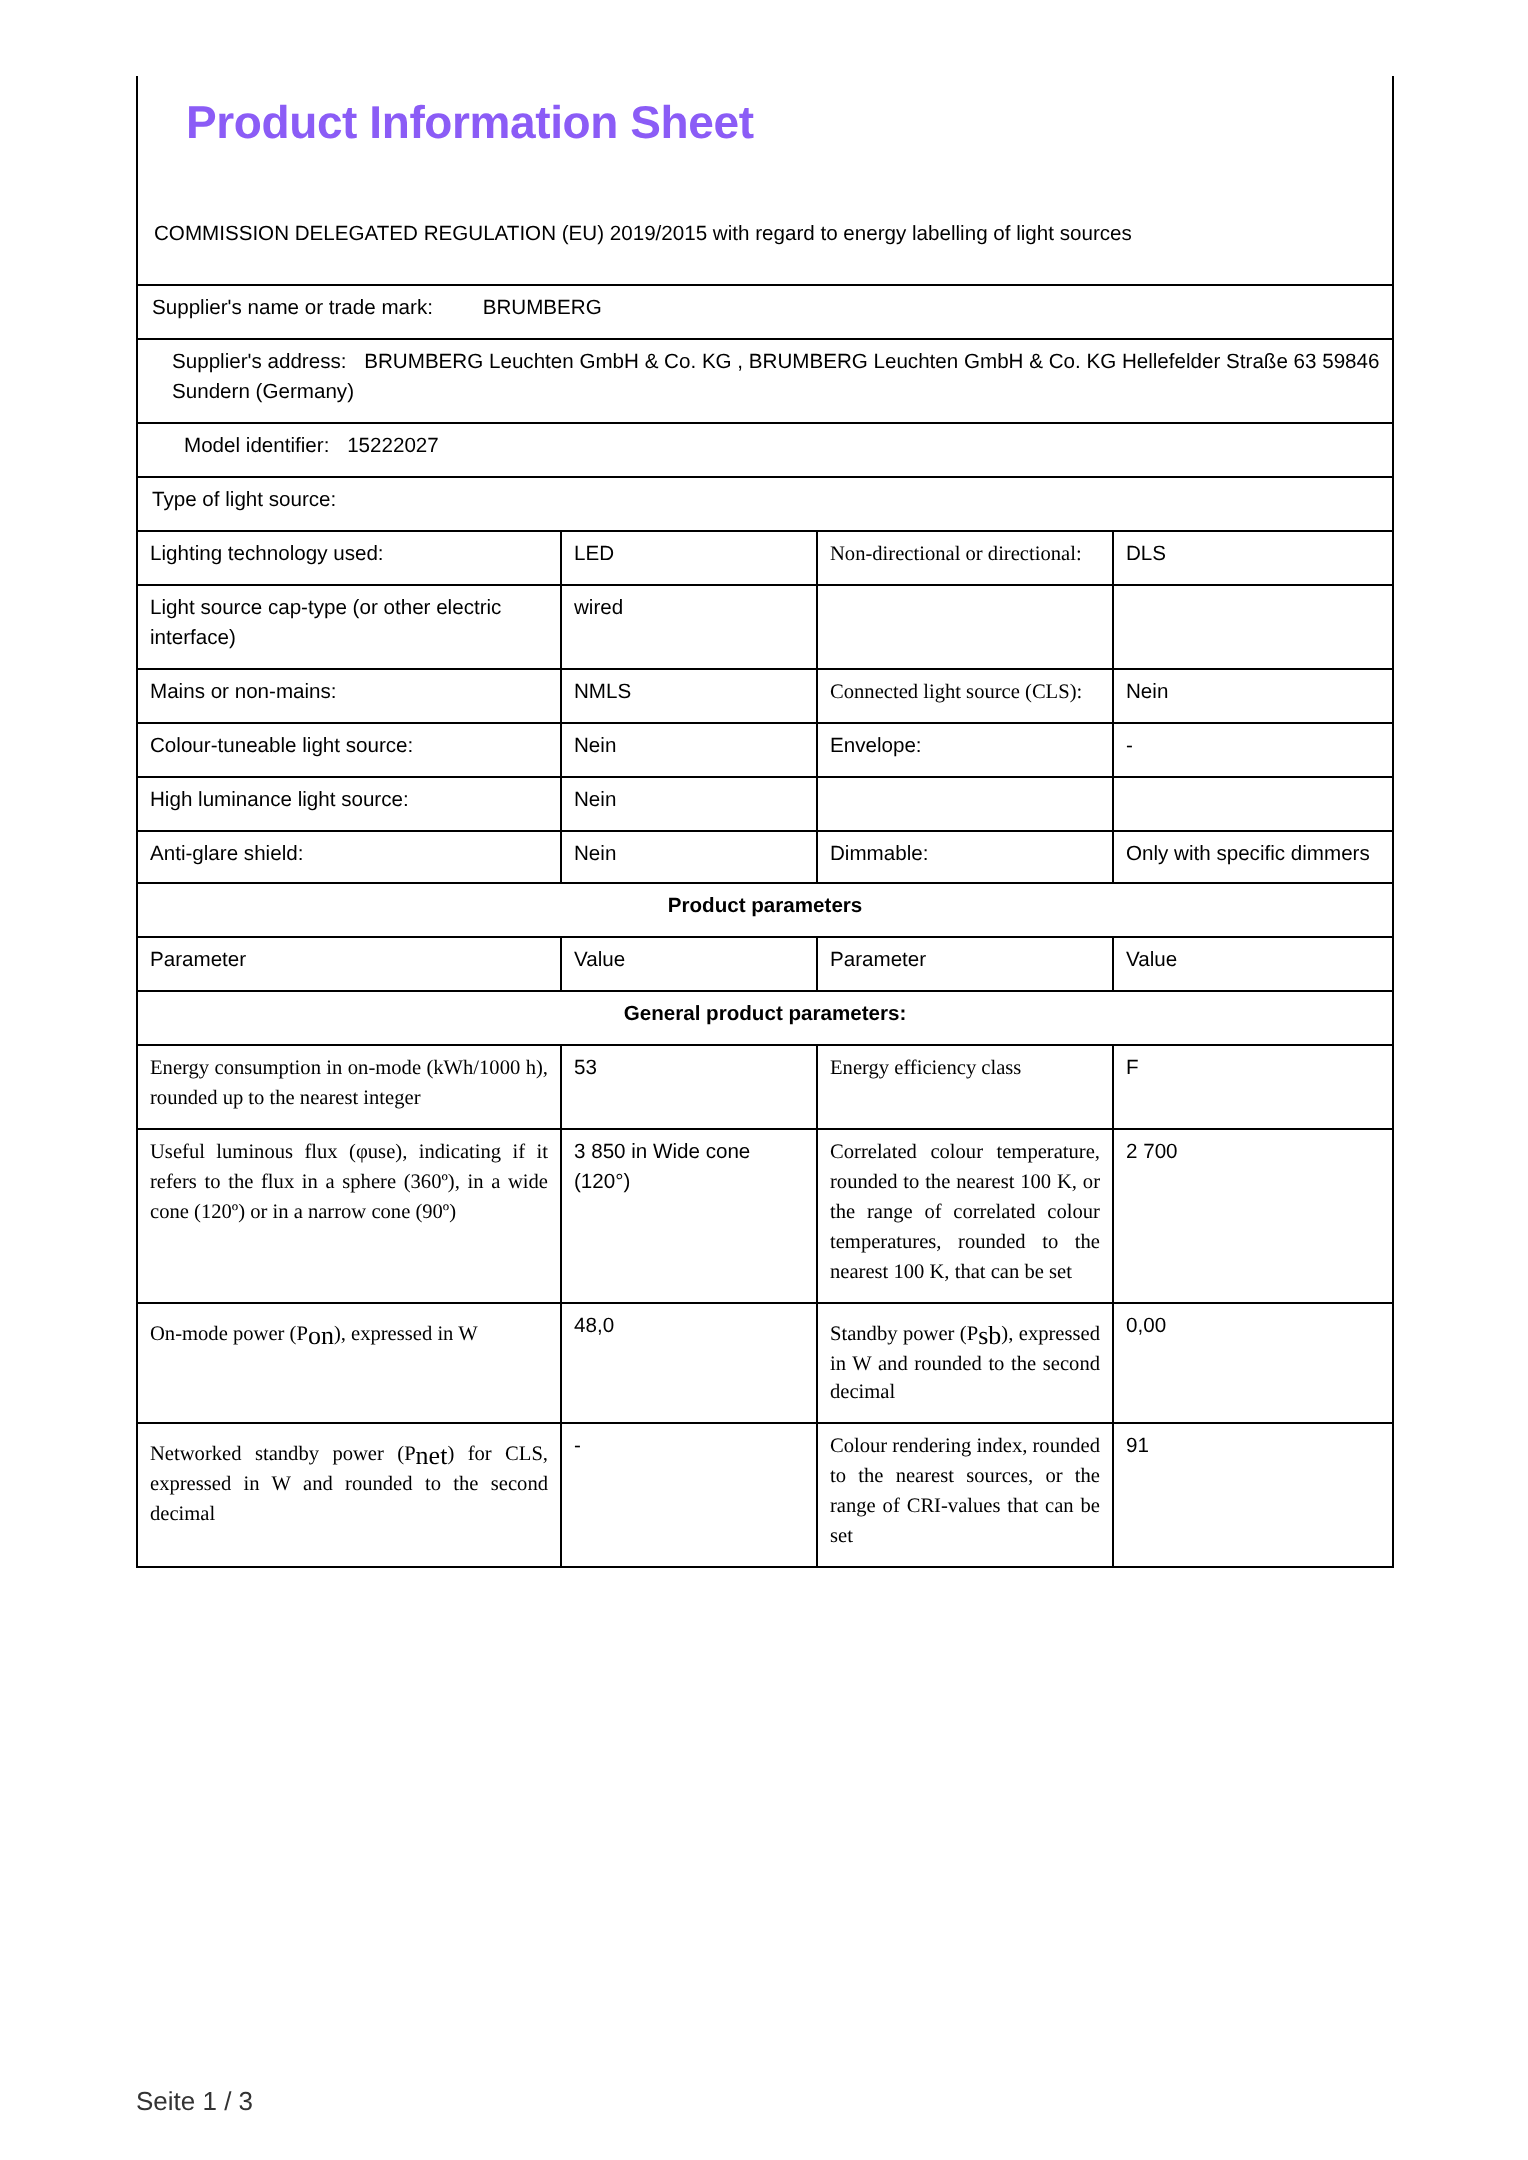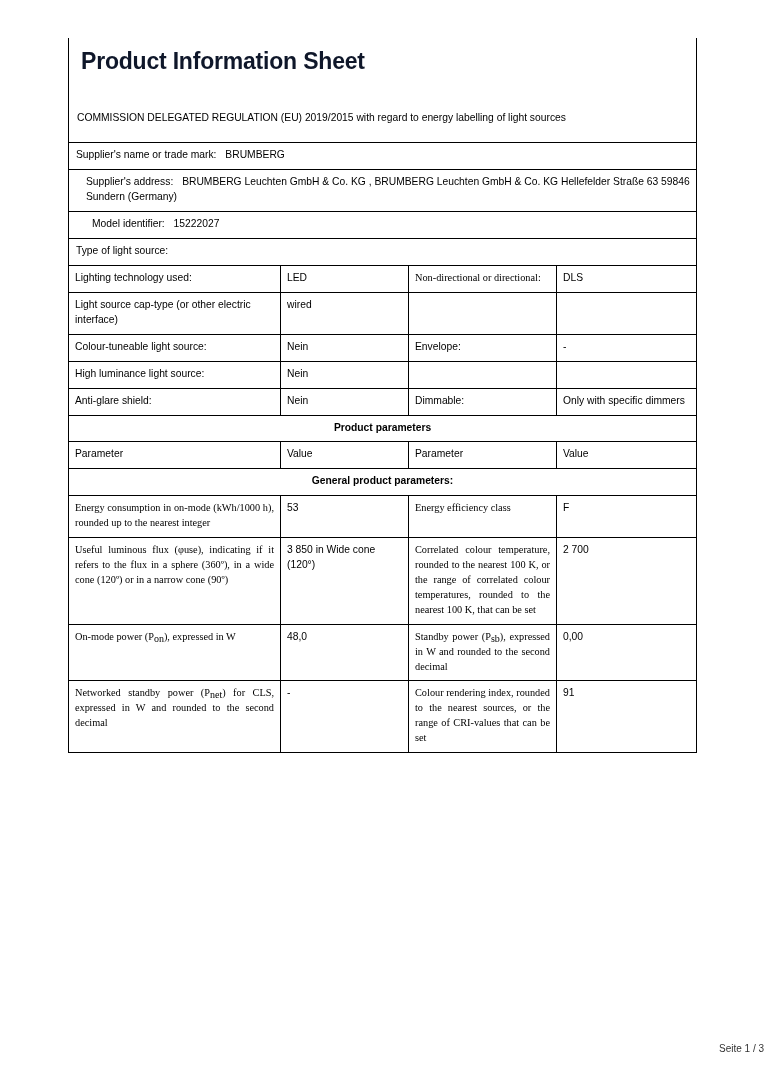--- a/index.html
+++ b/index.html
@@ -14,25 +14,25 @@
     color: #000000;
     position: relative;
   }
   .page {
     position: absolute;
     left: 68px;
     top: 38px;
     width: 628px;
   }
   .title {
-    color: #0f172a;
+    color: #8b5cf6;
     font-size: 23px;
     font-weight: bold;
     letter-spacing: -0.2px;
-    margin: 0 0 0 6px;
+    margin: 0 0 0 18px;
     padding: 4px 0 6px 0;
     line-height: 1.15;
   }
   table.doc {
     border-collapse: collapse;
     width: 628px;
     table-layout: fixed;
   }
   table.doc td {
     border: 1px solid #000000;
@@ -53,28 +53,28 @@
   .just {
     text-align: justify;
     text-justify: inter-word;
     hyphens: auto;
     font-family: Liberation Serif, serif;
   }
   .hdr-row td {
     font-weight: bold;
     text-align: center;
   }
-  .sub { font-size: 10px; vertical-align: baseline; position: relative; top: 2px; }
+  .sub { font-size: 13px; vertical-align: baseline; position: relative; top: 2px; }
   .footer {
     position: absolute;
     left: 0;
     top: 1005px;
     width: 696px;
-    text-align: right;
-    font-size: 10px;
+    text-align: left;
+    font-size: 13px;
     color: #333333;
   }
 </style>
 </head>
 <body>
 
 <div class="page">
 
   <table class="doc">
     <colgroup>
@@ -88,21 +88,21 @@
         <tr>
       <td colspan="4" class="nb-top" style="border-left:1px solid #000;border-right:1px solid #000;padding:6px 6px 8px 6px;">
         <div class="title">Product Information Sheet</div>
         <div class="regtext" style="padding-left:2px;padding-right:2px;">COMMISSION DELEGATED REGULATION (EU) 2019/2015 with regard to energy labelling of light sources</div>
       </td>
     </tr>
 
     <tr>
       <td colspan="4" style="padding-left:7px;">
         <span class="bold">Supplier's name or trade mark:</span>
-        <span style="margin-left:6px;">BRUMBERG</span>
+        <span style="margin-left:22px;">BRUMBERG</span>
       </td>
     </tr>
 
     <tr>
       <td colspan="4" style="padding-left:17px;">
         <span class="bold">Supplier's address:</span>
         <span style="margin-left:6px;">BRUMBERG Leuchten GmbH &amp; Co. KG , BRUMBERG Leuchten GmbH &amp; Co. KG Hellefelder Straße 63 59846 Sundern (Germany)</span>
       </td>
     </tr>
 
@@ -124,20 +124,26 @@
       <td class="center">DLS</td>
     </tr>
 
     <tr>
       <td>Light source cap-type (or other electric interface)</td>
       <td class="center">wired</td>
       <td></td>
       <td class="center"></td>
     </tr>
 
+    <tr>
+      <td>Mains or non-mains:</td>
+      <td class="center">NMLS</td>
+      <td class="just">Connected light source (CLS):</td>
+      <td class="center">Nein</td>
+    </tr>
 
     <tr>
       <td>Colour-tuneable light source:</td>
       <td class="center">Nein</td>
       <td>Envelope:</td>
       <td class="center">-</td>
     </tr>
 
     <tr>
       <td>High luminance light source:</td>

